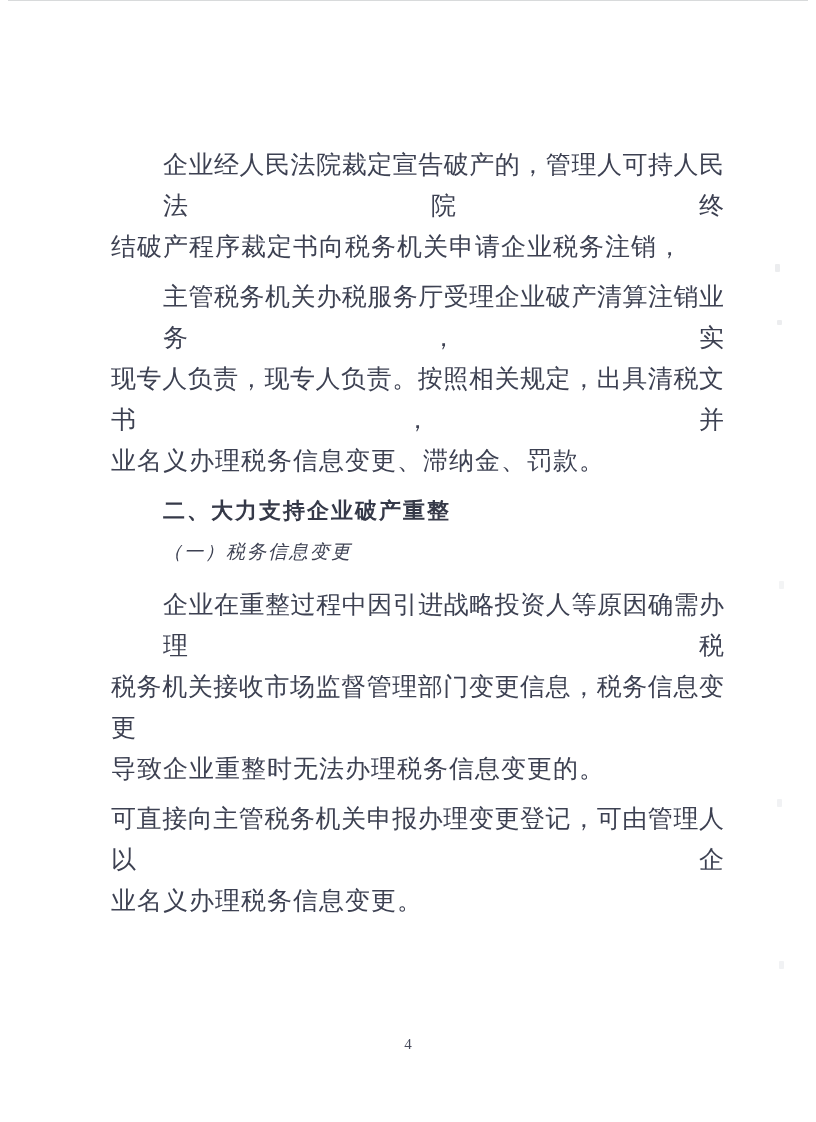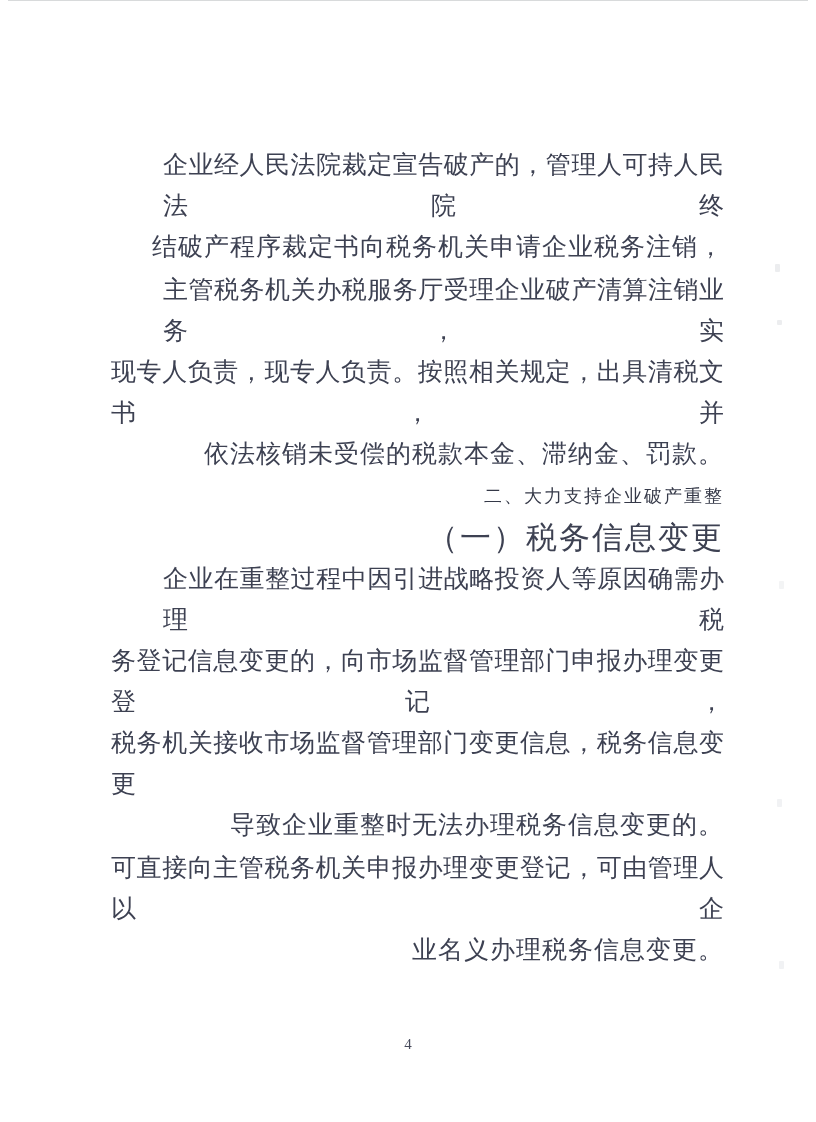--- a/index.html
+++ b/index.html
@@ -19,49 +19,49 @@
     overflow:hidden;
     font-family:"Liberation Serif","DejaVu Serif",serif;
     color:var(--ink);
   }
   .doc-body{
     position:absolute;
     left:103px;
     top:143px;
     width:613px;
   }
-  .block{margin-top:2px;}
+  .block{margin-top:9px;}
   .block:first-child{margin-top:0;}
   .heading + .subheading{margin-top:0;}
-  .subheading + .paragraph{margin-top:0;}
+  .subheading + .paragraph{margin-top:12px;}
   .line{
     font-size:25px;
     line-height:41px;
     letter-spacing:1px;
     white-space:nowrap;
     color:var(--ink);
-    text-align:right;
   }
   .line.justify{
     white-space:normal;
     text-align:justify;
     text-align-last:justify;
     letter-spacing:0;
   }
   .line.indent{padding-left:52px;}
   .heading .line{
     font-family:"Liberation Sans","DejaVu Sans",sans-serif;
-    font-weight:normal;
-    font-size:18px;
+    font-weight:bold;
+    font-size:22px;
     letter-spacing:2px;
     color:var(--heading-ink);
     padding-left:52px;
   }
   .subheading .line{
-    font-size:31px;
+    font-style:italic;
+    font-size:19px;
     letter-spacing:2px;
     padding-left:52px;
   }
   .page-footer{
     position:absolute;
     left:0;
     top:1034px;
     width:100%;
     text-align:center;
   }
@@ -90,31 +90,30 @@
 
 <div class="page">
   <main class="doc-body" id="doc-body">
       <div class="block paragraph">
         <div class="line indent justify">企业经人民法院裁定宣告破产的，管理人可持人民法院终</div>
         <div class="line">结破产程序裁定书向税务机关申请企业税务注销，</div>
       </div>
       <div class="block paragraph">
         <div class="line indent justify">主管税务机关办税服务厅受理企业破产清算注销业务，实</div>
         <div class="line justify">现专人负责，现专人负责。按照相关规定，出具清税文书，并</div>
-        <div class="line">依法核销未受偿的税款本金、滞纳金、罚款。</div>
+        <div class="line">业名义办理税务信息变更、滞纳金、罚款。</div>
       </div>
       <div class="block heading">
         <div class="line indent">二、大力支持企业破产重整</div>
       </div>
       <div class="block subheading">
         <div class="line indent">（一）税务信息变更</div>
       </div>
       <div class="block paragraph">
         <div class="line indent justify">企业在重整过程中因引进战略投资人等原因确需办理税</div>
-        <div class="line justify">务登记信息变更的，向市场监督管理部门申报办理变更登记，</div>
         <div class="line justify">税务机关接收市场监督管理部门变更信息，税务信息变更</div>
         <div class="line">导致企业重整时无法办理税务信息变更的。</div>
       </div>
       <div class="block paragraph">
         <div class="line justify">可直接向主管税务机关申报办理变更登记，可由管理人以企</div>
         <div class="line">业名义办理税务信息变更。</div>
       </div>
     </main>
 
   <div class="scan-artifact artifact-1"></div>

